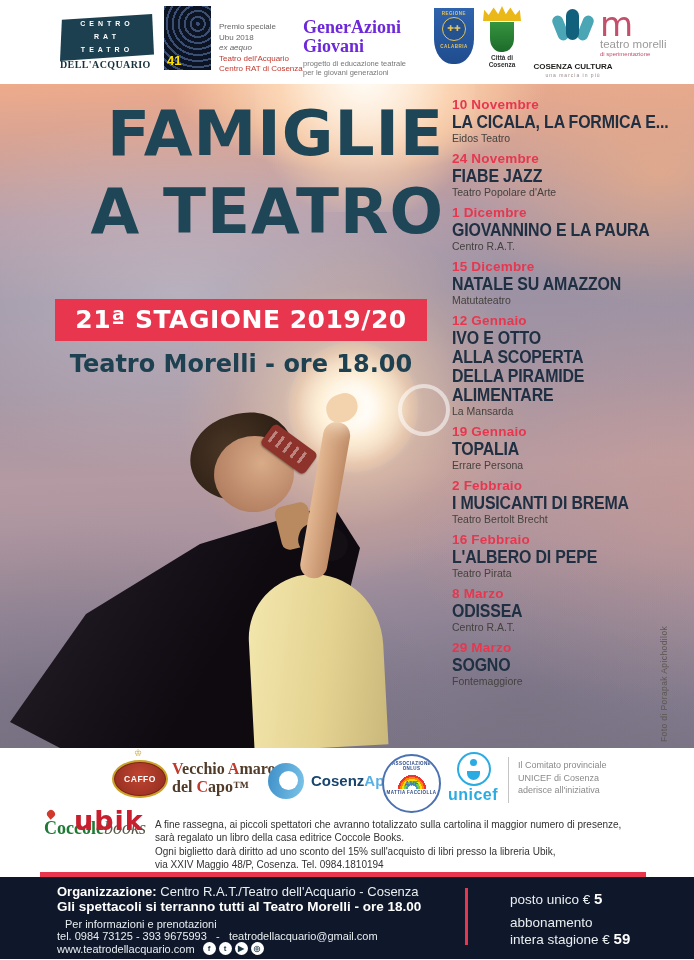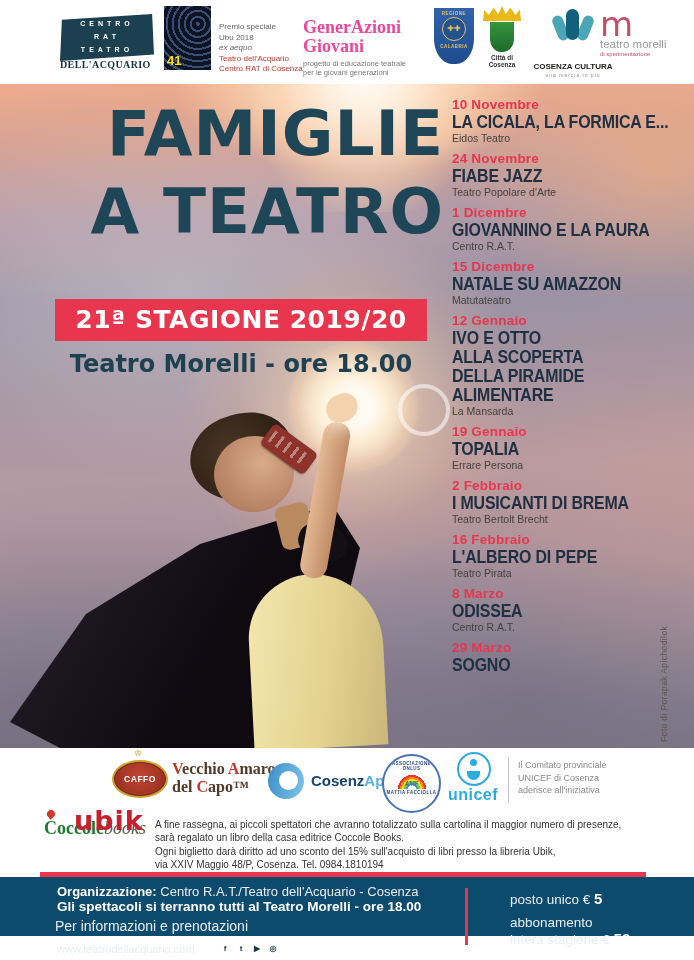--- a/index.html
+++ b/index.html
@@ -13,21 +13,21 @@
   .rat-box div{font-size:7px;letter-spacing:4px;line-height:13px;font-weight:bold}
   .rat-sub{left:60px;top:59px;width:94px;font-family:"Liberation Serif",serif;
            font-weight:bold;font-size:10px;color:#16303c;letter-spacing:.4px}
   .badge41{left:164px;top:6px;width:47px;height:64px;background:
            repeating-radial-gradient(circle at 72% 28%, rgba(115,150,215,.45) 0 2px, rgba(0,0,0,0) 2px 6px),#0c1322}
   .badge41 span{position:absolute;left:3px;bottom:2px;color:#ffe000;font-size:13px;font-weight:bold}
   .premio{left:219px;top:22px;font-size:8px;line-height:10.5px;color:#666}
   .premio .red{color:#c2392f}
   .premio .it{font-style:italic}
   .genz{left:303px;top:18px}
-  .genz .t{font-family:"Liberation Serif",serif;font-weight:bold;font-size:18px;line-height:19px;color:#ec4899}
+  .genz .t{font-family:"Liberation Serif",serif;font-weight:bold;font-size:18px;line-height:19px;color:#6d28d9}
   .genz .s{font-size:7.5px;line-height:9px;color:#777;margin-top:3px}
   .regione{left:434px;top:8px;width:40px;height:56px;background:linear-gradient(#2f63ad,#1f4c8e);
            border-radius:0 0 45% 45%;text-align:center;overflow:hidden}
   .regione .rt{font-size:4.5px;color:#e7c45a;letter-spacing:.5px;margin-top:3px;font-weight:bold}
   .regione .rc{width:22px;height:22px;margin:1px auto;border:1px solid #e7c45a;border-radius:50%;
                background:#24528f;color:#e7c45a;font-size:8px;line-height:22px}
   .cittacos{left:480px;top:6px;width:44px;text-align:center}
   .crown{width:38px;height:15px;margin:0 auto;background:#eab818;
          clip-path:polygon(0% 100%,3% 25%,15% 60%,28% 10%,40% 55%,50% 0%,60% 55%,72% 10%,85% 60%,97% 25%,100% 100%)}
   .shieldg{width:24px;height:30px;margin:1px auto 0;background:linear-gradient(#35953f,#1d6a2a);border-radius:0 0 45% 45%}
@@ -132,27 +132,27 @@
   .coccole .c2{color:#5a5a4a;font-style:italic}
   .note{left:155px;width:510px;font-size:10px;line-height:13px;color:#333}
   .n1{top:818px}
   .ubik{left:74px;top:805px;font-size:27px;font-weight:bold;color:#c71f2d;letter-spacing:1px;
     font-family:"DejaVu Sans",sans-serif}
   .ubik-dot{left:113px;top:872px;width:5px;height:5px;border-radius:50%;background:#c71f2d}
   .n2{top:845px}
   .redline{left:40px;top:872px;width:606px;height:5px;background:#e8364f}
 
   
-  .footer{left:0;top:877px;width:694px;height:59px;background:#0c4a6e;color:#e9eef0}
+  .footer{left:0;top:877px;width:694px;height:82px;background:#0f172a;color:#e9eef0}
   .footer .f1{position:absolute;left:57px;top:7px;font-size:13px}
   .footer .f1 b{color:#fff}
   .footer .f2{position:absolute;left:57px;top:22px;font-size:13.5px;font-weight:bold;color:#fff}
-  .footer .f3{position:absolute;left:55px;top:41px;font-size:14px}
+  .footer .f3{position:absolute;left:65px;top:41px;font-size:11px}
   .footer .f4{position:absolute;left:57px;top:53px;font-size:11px}
-  .footer .f5{position:absolute;left:57px;top:65px;font-size:11px;display:flex;align-items:center;gap:20px}
+  .footer .f5{position:absolute;left:57px;top:65px;font-size:11px;display:flex;align-items:center;gap:4px}
   .soc{display:inline-flex;gap:3px;margin-left:4px}
   .soc span{width:13px;height:13px;border-radius:50%;background:#fff;color:#1d3845;
     font-size:8px;line-height:13px;text-align:center;font-weight:bold}
   .f-div{left:465px;top:888px;width:3px;height:57px;background:#e8364f}
   .f-right{left:510px;top:891px;font-size:13.5px;line-height:16px;color:#e9eef0}
   .f-right b{color:#fff;font-size:15px}
   .f-right .row2{margin-top:7px}
 </style>
 </head>
 <body>
@@ -283,20 +283,21 @@
       <div class="evt-co">Teatro Pirata</div>
     </div>
     <div class="evt">
       <div class="evt-date">8 Marzo</div>
       <div class="evt-title">ODISSEA</div>
       <div class="evt-co">Centro R.A.T.</div>
     </div>
     <div class="evt">
       <div class="evt-date">29 Marzo</div>
       <div class="evt-title">SOGNO</div>
+      <div class="evt-co">Fontemaggiore</div>
     </div>
   </div>
 
   <div class="a caffo-crest">♔</div>
   <div class="a caffo-badge">CAFFO</div>
   <div class="a caffo-text">
     <div><span class="ini">V</span><span>ecchio </span><span class="ini">A</span><span>maro</span></div>
     <div><span>del </span><span class="ini">C</span><span>apo™</span></div>
   </div>
 
@@ -337,20 +338,25 @@
     <div>Ogni biglietto darà diritto ad uno sconto del 15% sull'acquisto di libri presso la libreria Ubik,</div>
     <div>via XXIV Maggio 48/P, Cosenza. Tel. 0984.1810194</div>
   </div>
 
   <div class="a redline"></div>
 
   <div class="a footer">
     <div class="f1"><b>Organizzazione:</b><span> Centro R.A.T./Teatro dell'Acquario - Cosenza</span></div>
     <div class="f2">Gli spettacoli si terranno tutti al Teatro Morelli - ore 18.00</div>
     <div class="f3">Per informazioni e prenotazioni</div>
+    <div class="f4">
+      <span>tel. 0984 73125 - 393 9675993</span>
+      &nbsp;&nbsp;<span>-</span>&nbsp;&nbsp;
+      <span>teatrodellacquario@gmail.com</span>
+    </div>
     <div class="f5">
       <span>www.teatrodellacquario.com</span>
       <span class="soc">
         <span>f</span>
         <span>t</span>
         <span>▶</span>
         <span>◎</span>
       </span>
     </div>
   </div>

